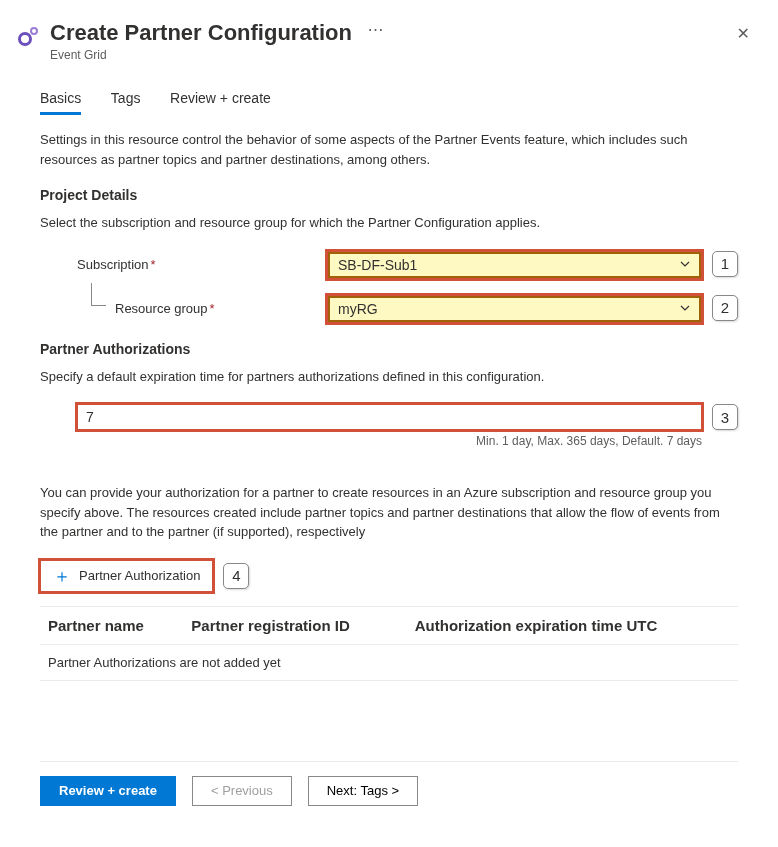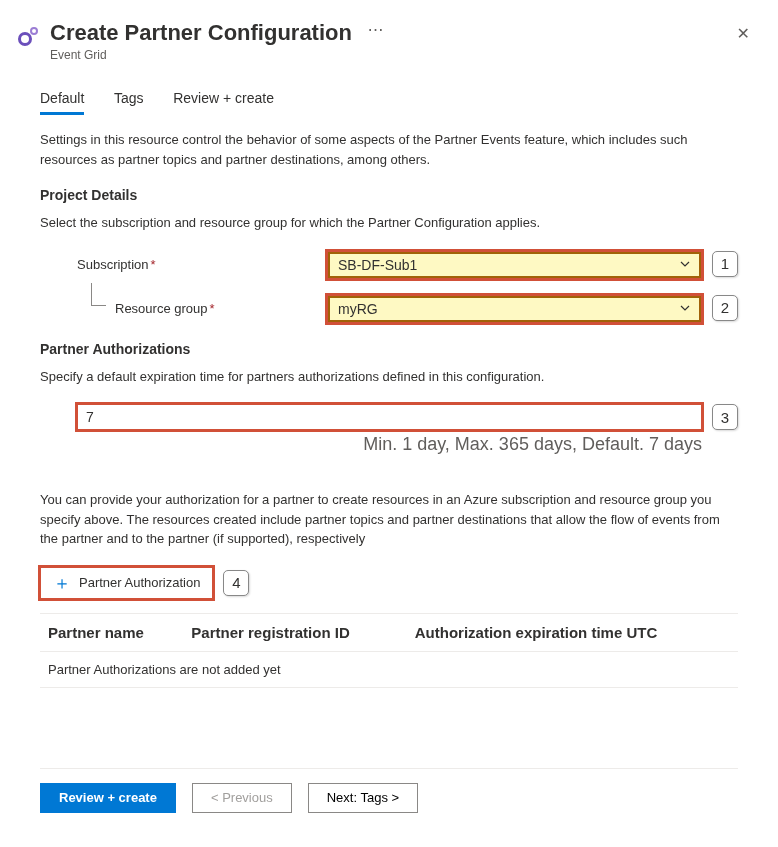--- a/index.html
+++ b/index.html
@@ -43,21 +43,21 @@
     flex:1; height:28px; border:1px solid #605e5c; padding:4px 8px; font-size:14px;
     background:#fff; display:flex; align-items:center;
   }
   .highlighted { outline:3px solid #d15038; outline-offset:-1px; }
   .callout {
     width:26px; height:26px; border:1px solid #888; border-radius:5px;
     display:flex; align-items:center; justify-content:center; margin-left:10px;
     font-size:15px; background:#fff; box-shadow:1px 1px 2px rgba(0,0,0,0.15);
     flex-shrink:0;
   }
-  .helper { font-size:18px; color:#605e5c; text-align:right; margin-top:4px;}
+  .helper { font-size:12px; color:#605e5c; text-align:right; margin-top:4px;}
   .add-btn {
     display:inline-flex; align-items:center; height:32px; padding:0 12px;
     border:1px solid #8a8886; font-size:13px; cursor:pointer; background:#fff;
   }
   .add-btn .plus { color:#0078d4; font-size:18px; margin-right:8px; font-weight:300;}
   .add-row { display:flex; align-items:center; margin-top:6px; margin-bottom:14px;}
   .table { width:100%; border-collapse:collapse; margin-top:6px;}
   .table th { text-align:left; font-weight:600; font-size:15px; padding:10px 8px; border-top:1px solid #edebe9;}
   .table td { font-size:13px; padding:10px 8px; border-top:1px solid #edebe9; color:#323130;}
   .table tr.lastrow td { border-bottom:1px solid #edebe9;}
@@ -85,21 +85,21 @@
   <div class="header-titles">
     <span class="page-title">Create Partner Configuration</span>
     <span class="more-dots">⋯</span>
     <div class="subtitle">Event Grid</div>
   </div>
   <div class="close">✕</div>
 </div>
 
 <div class="content">
   <div class="tabs">
-    <span class="tab active">Default</span>
+    <span class="tab active">Basics</span>
     <span class="tab">Tags</span>
     <span class="tab">Review + create</span>
   </div>
 
   <p class="desc">Settings in this resource control the behavior of some aspects of the Partner Events feature, which includes such resources as partner topics and partner destinations, among others.</p>
 
   <div class="section-h">Project Details</div>
   <p class="desc">Select the subscription and resource group for which the Partner Configuration applies.</p>
 
   <div class="field-row">

